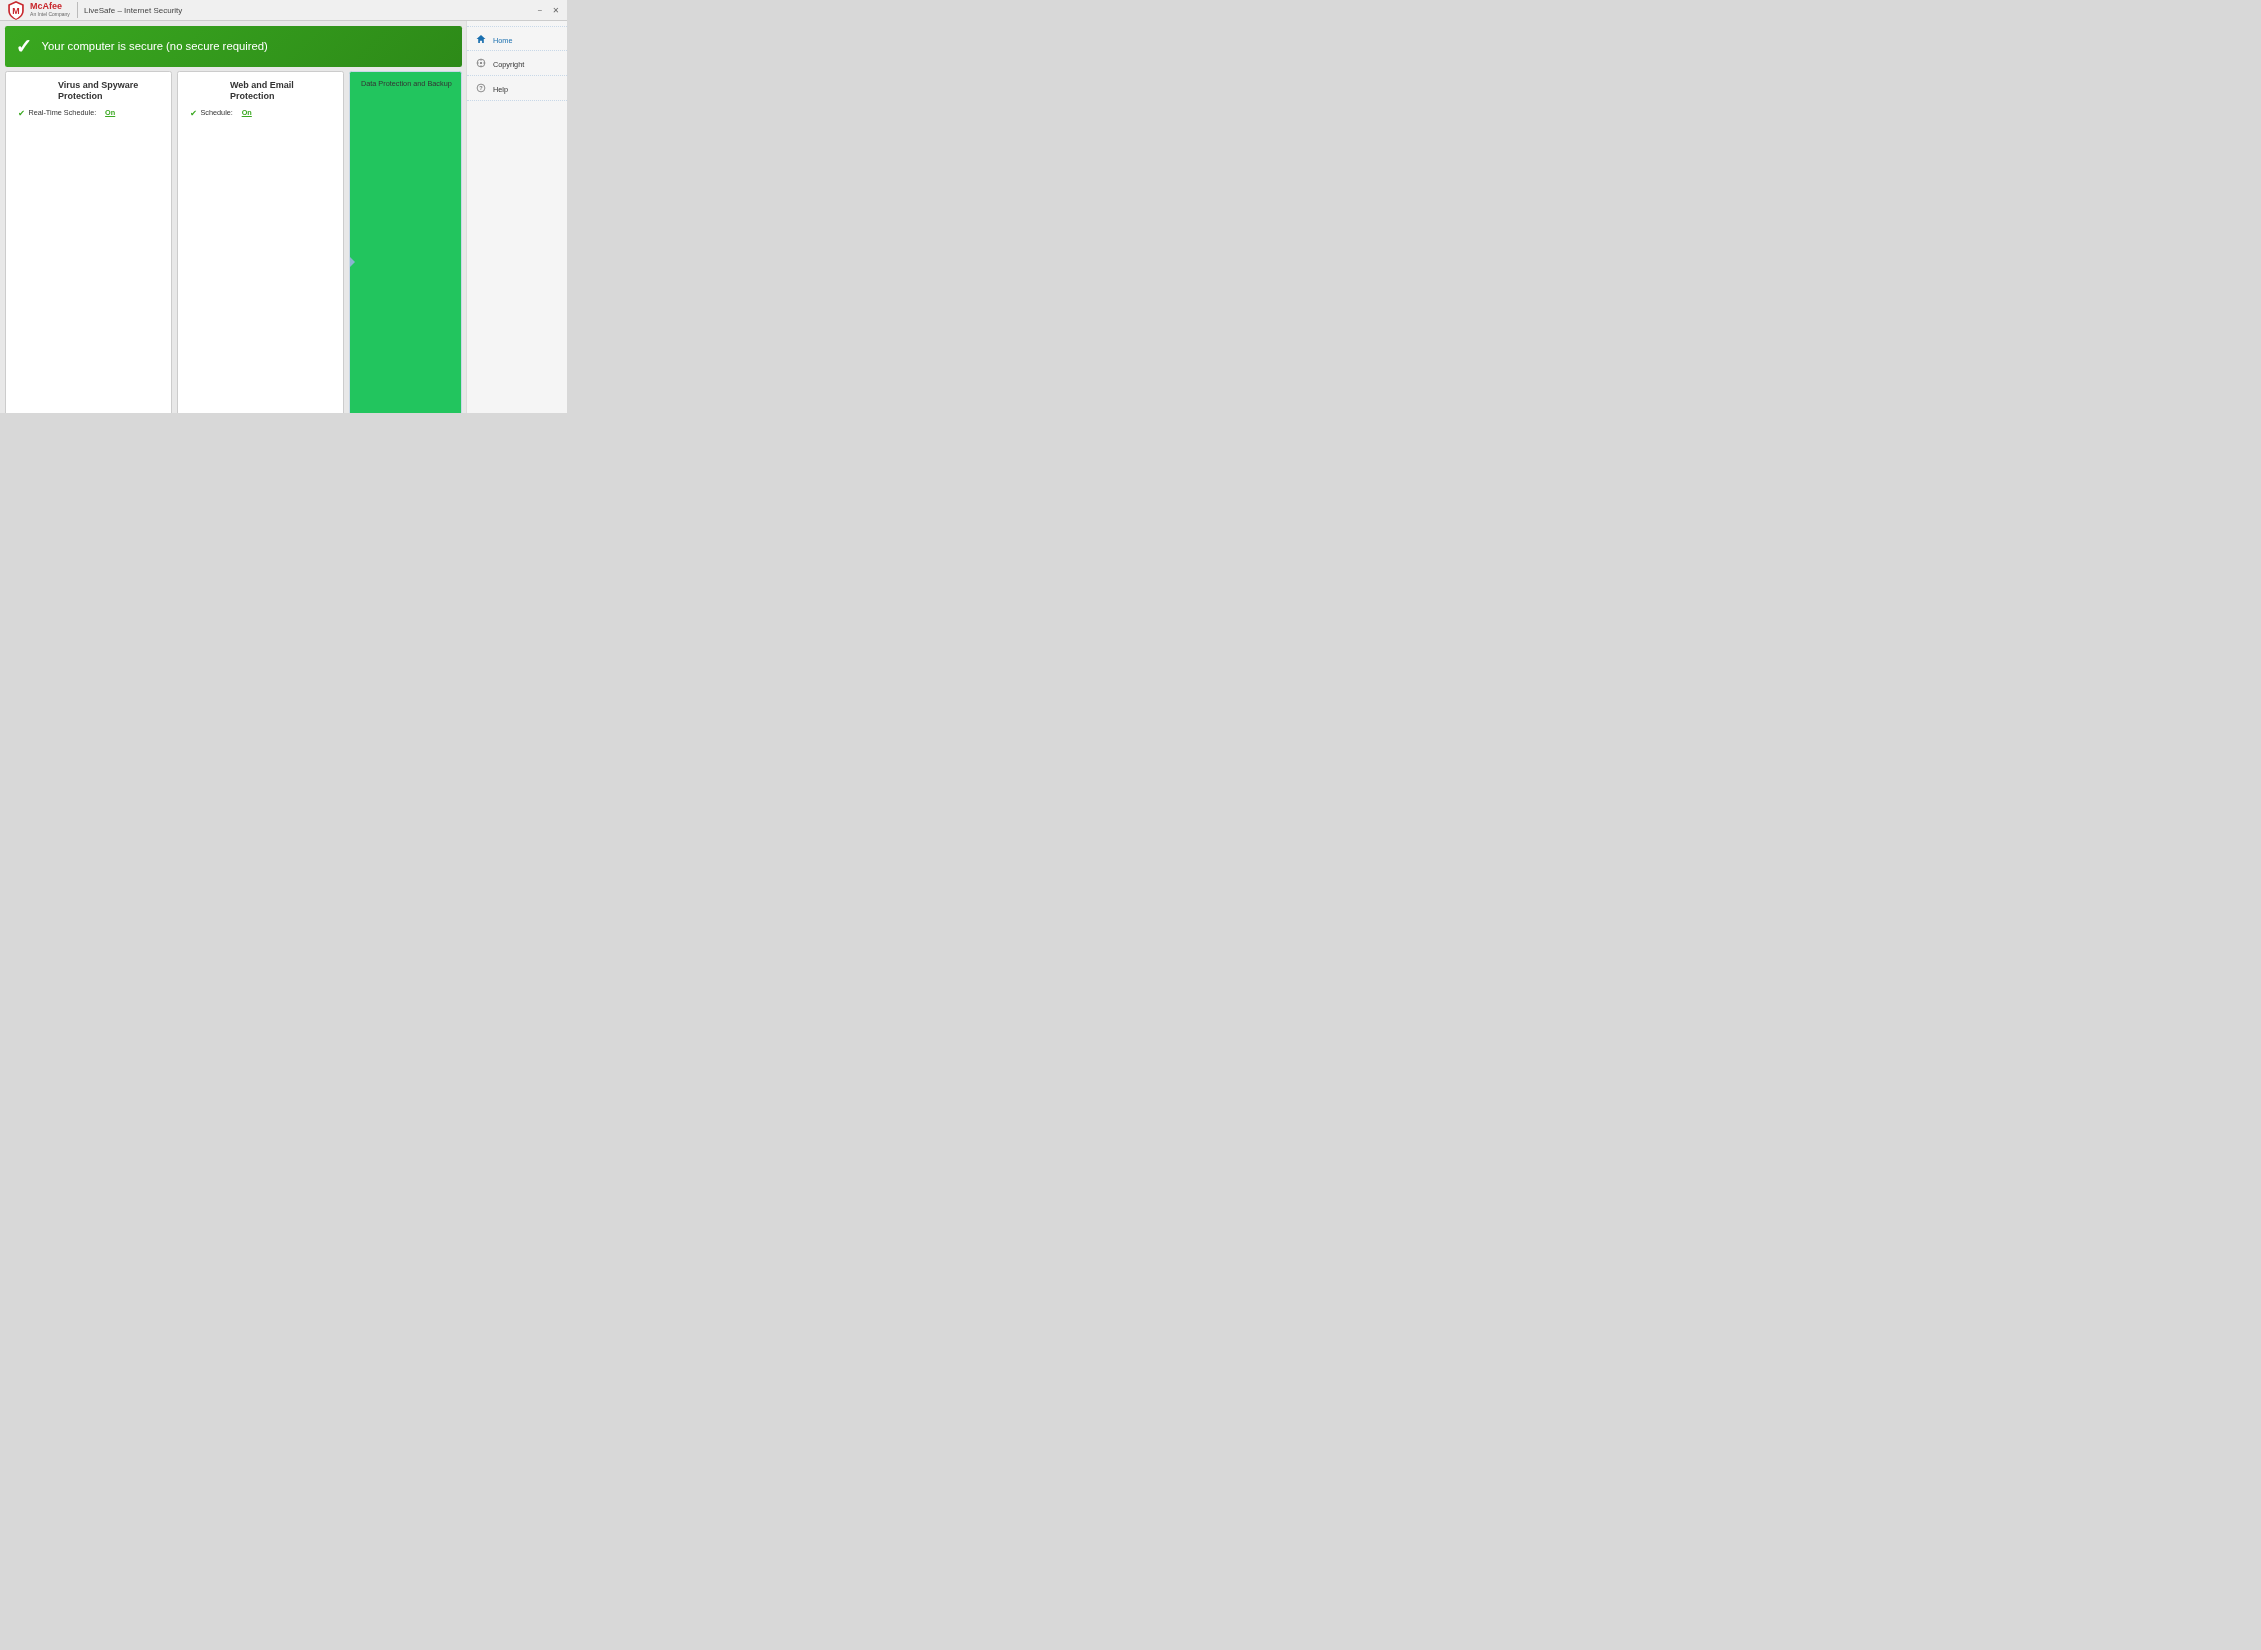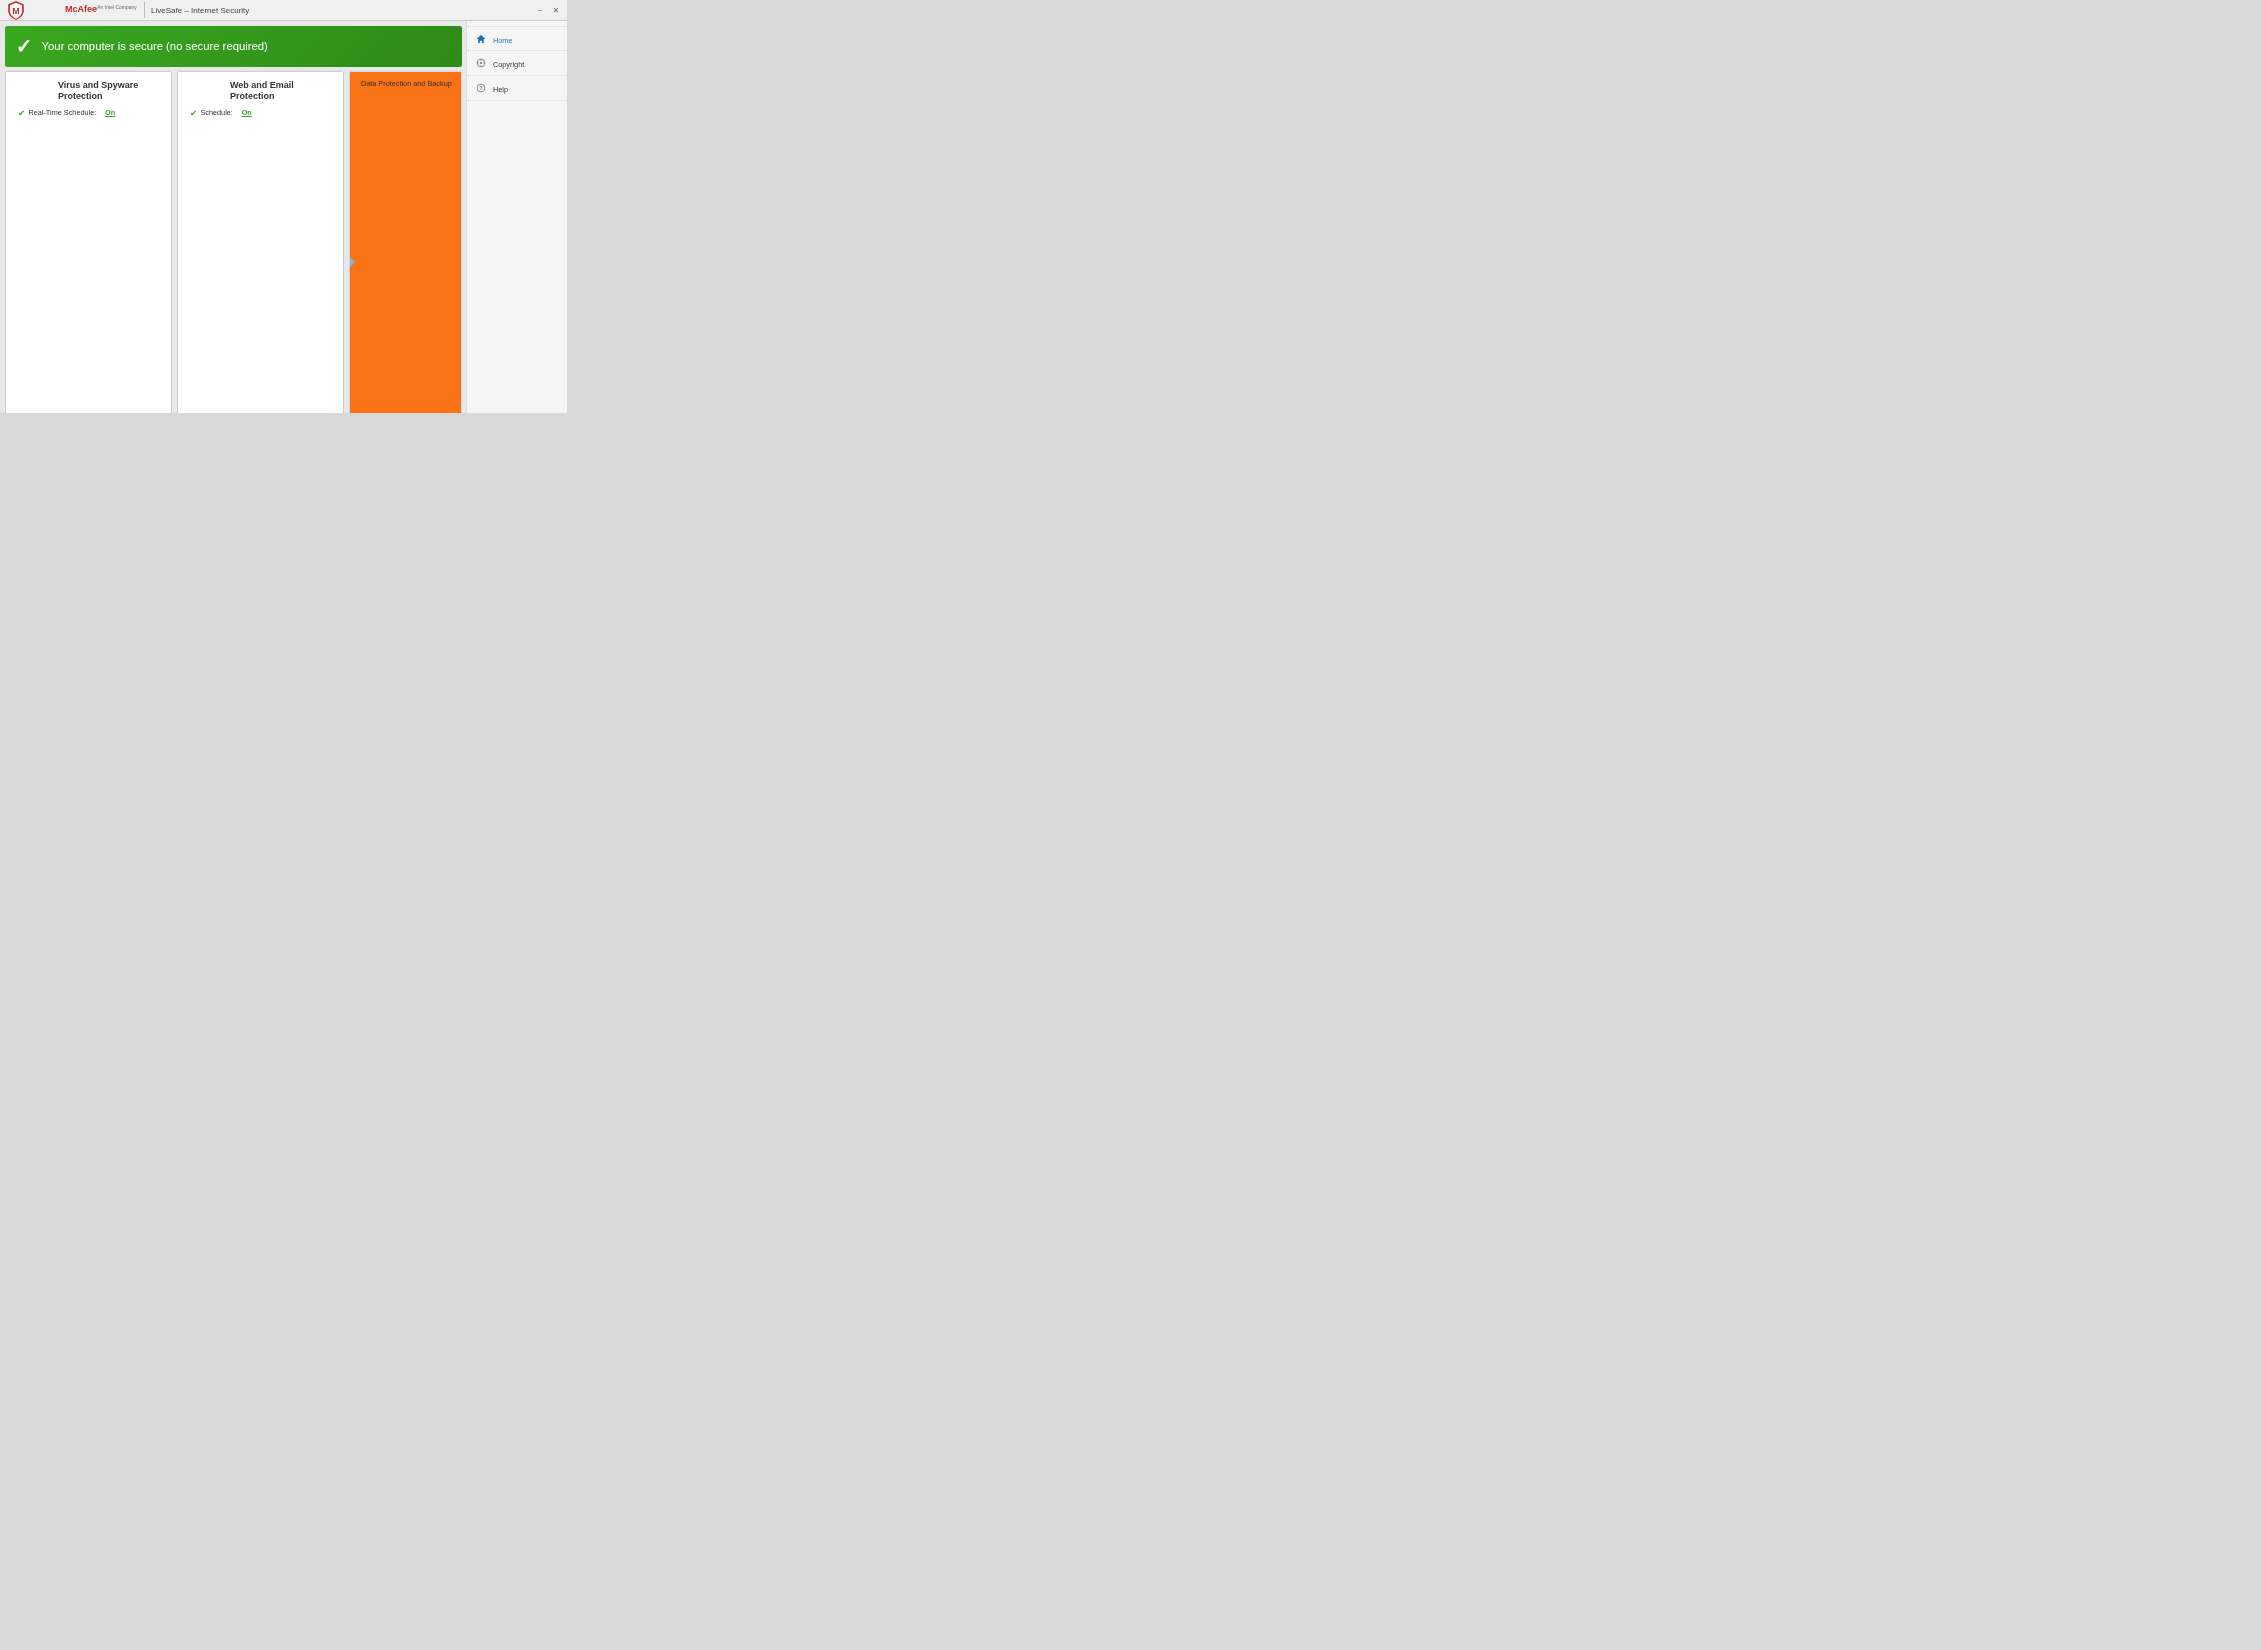--- a/index.html
+++ b/index.html
@@ -26,23 +26,22 @@
       display: flex;
       align-items: center;
       gap: 4.5px;
     }
     .mcafee-shield {
       width: 20px;
       height: 20px;
     }
     .titlebar-brand {
       display: flex;
-      flex-direction: row;
+      flex-direction: column;
       line-height: 1.1;
-      margin-left: 35px;
     }
     .brand-mcafee {
       font-size: 9px;
       font-weight: bold;
       color: #c8272d;
     }
     .brand-intel {
       font-size: 5px;
       color: #666;
     }
@@ -188,21 +187,21 @@
 
     
     .small-cards-col {
       display: flex;
       flex-direction: column;
       gap: 4.5px;
       grid-row: 1 / span 2;
       grid-column: 3;
     }
     .card-small {
-      background: #f97316;
+      background: #22c55e;
       border: 0.6px solid #c8d8e8;
       border-radius: 2.3px;
       padding: 6.8px 8px;
       flex: 1;
       cursor: pointer;
       position: relative;
       overflow: hidden;
     }
     .card-small-arrow {
       position: absolute;

